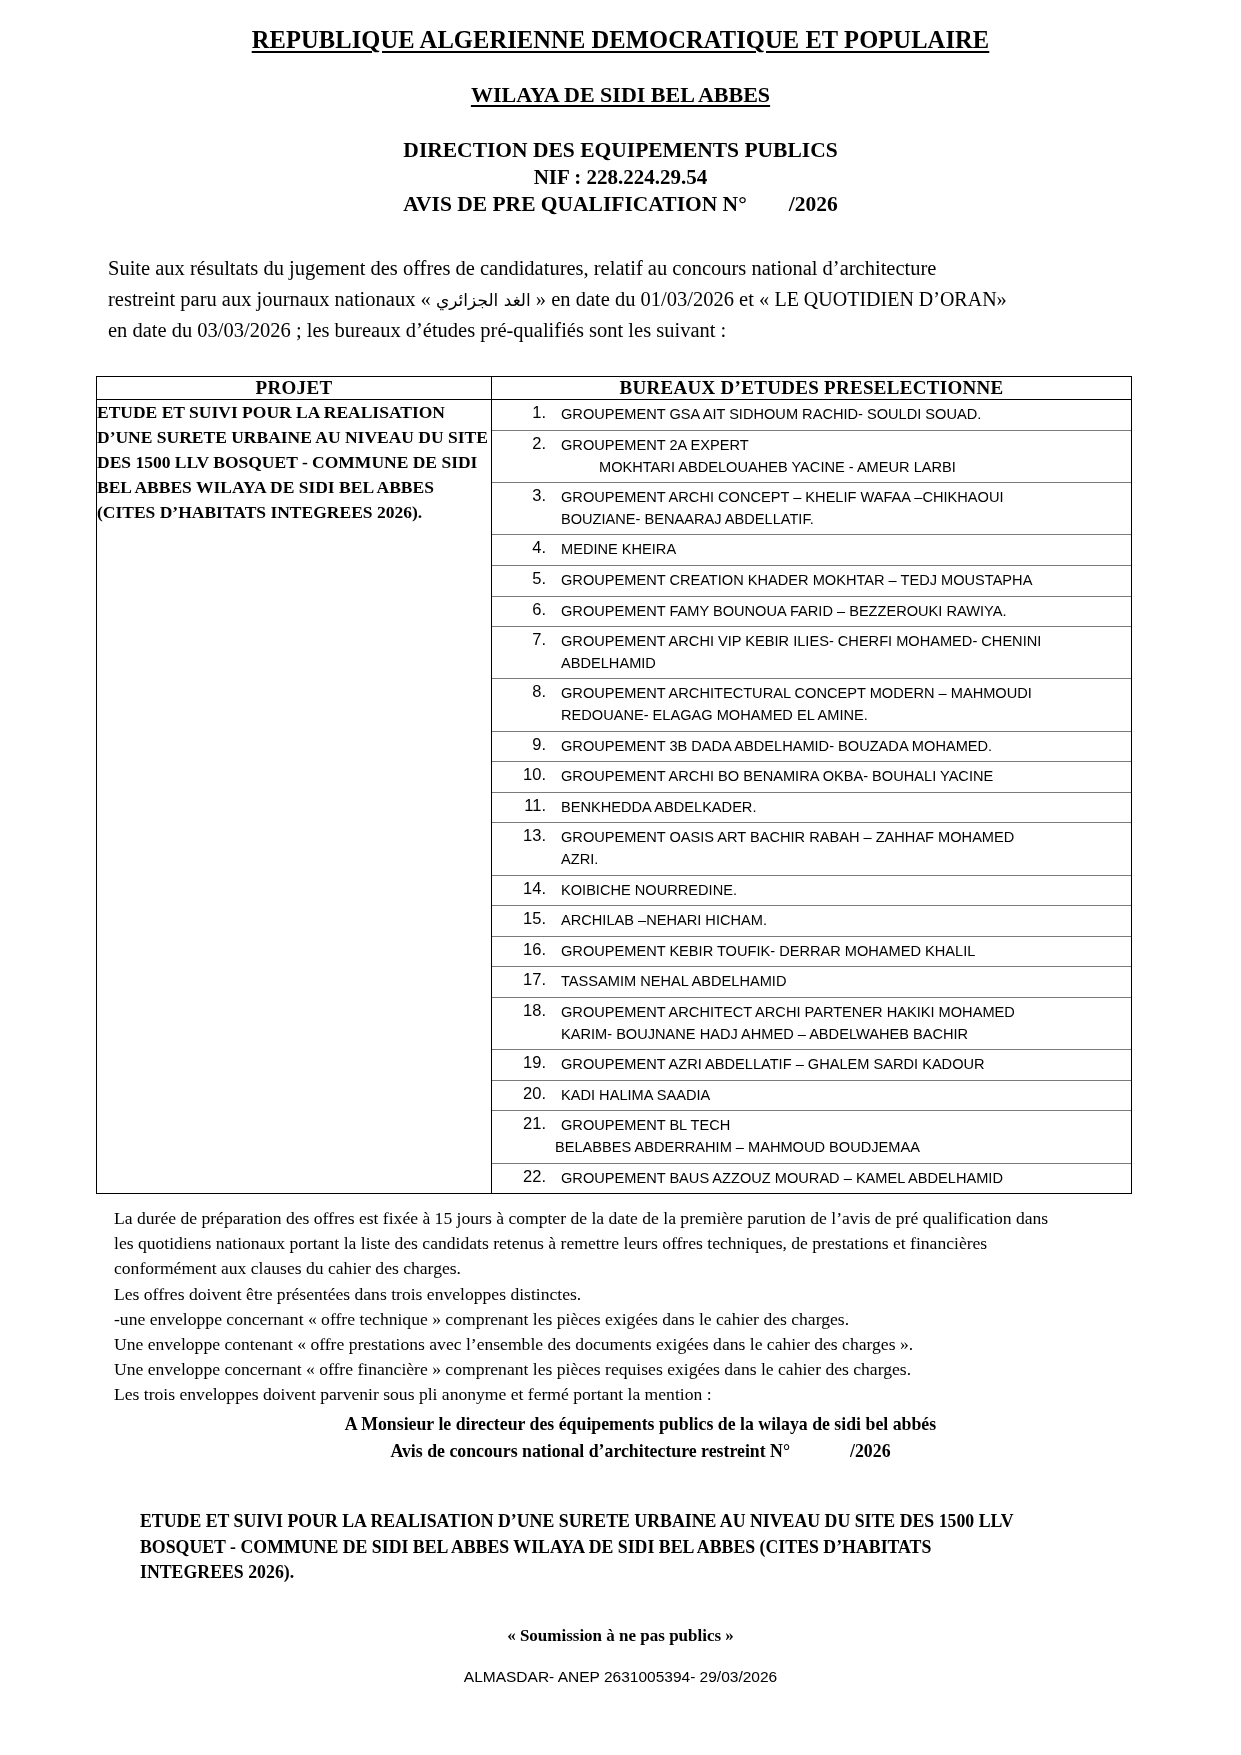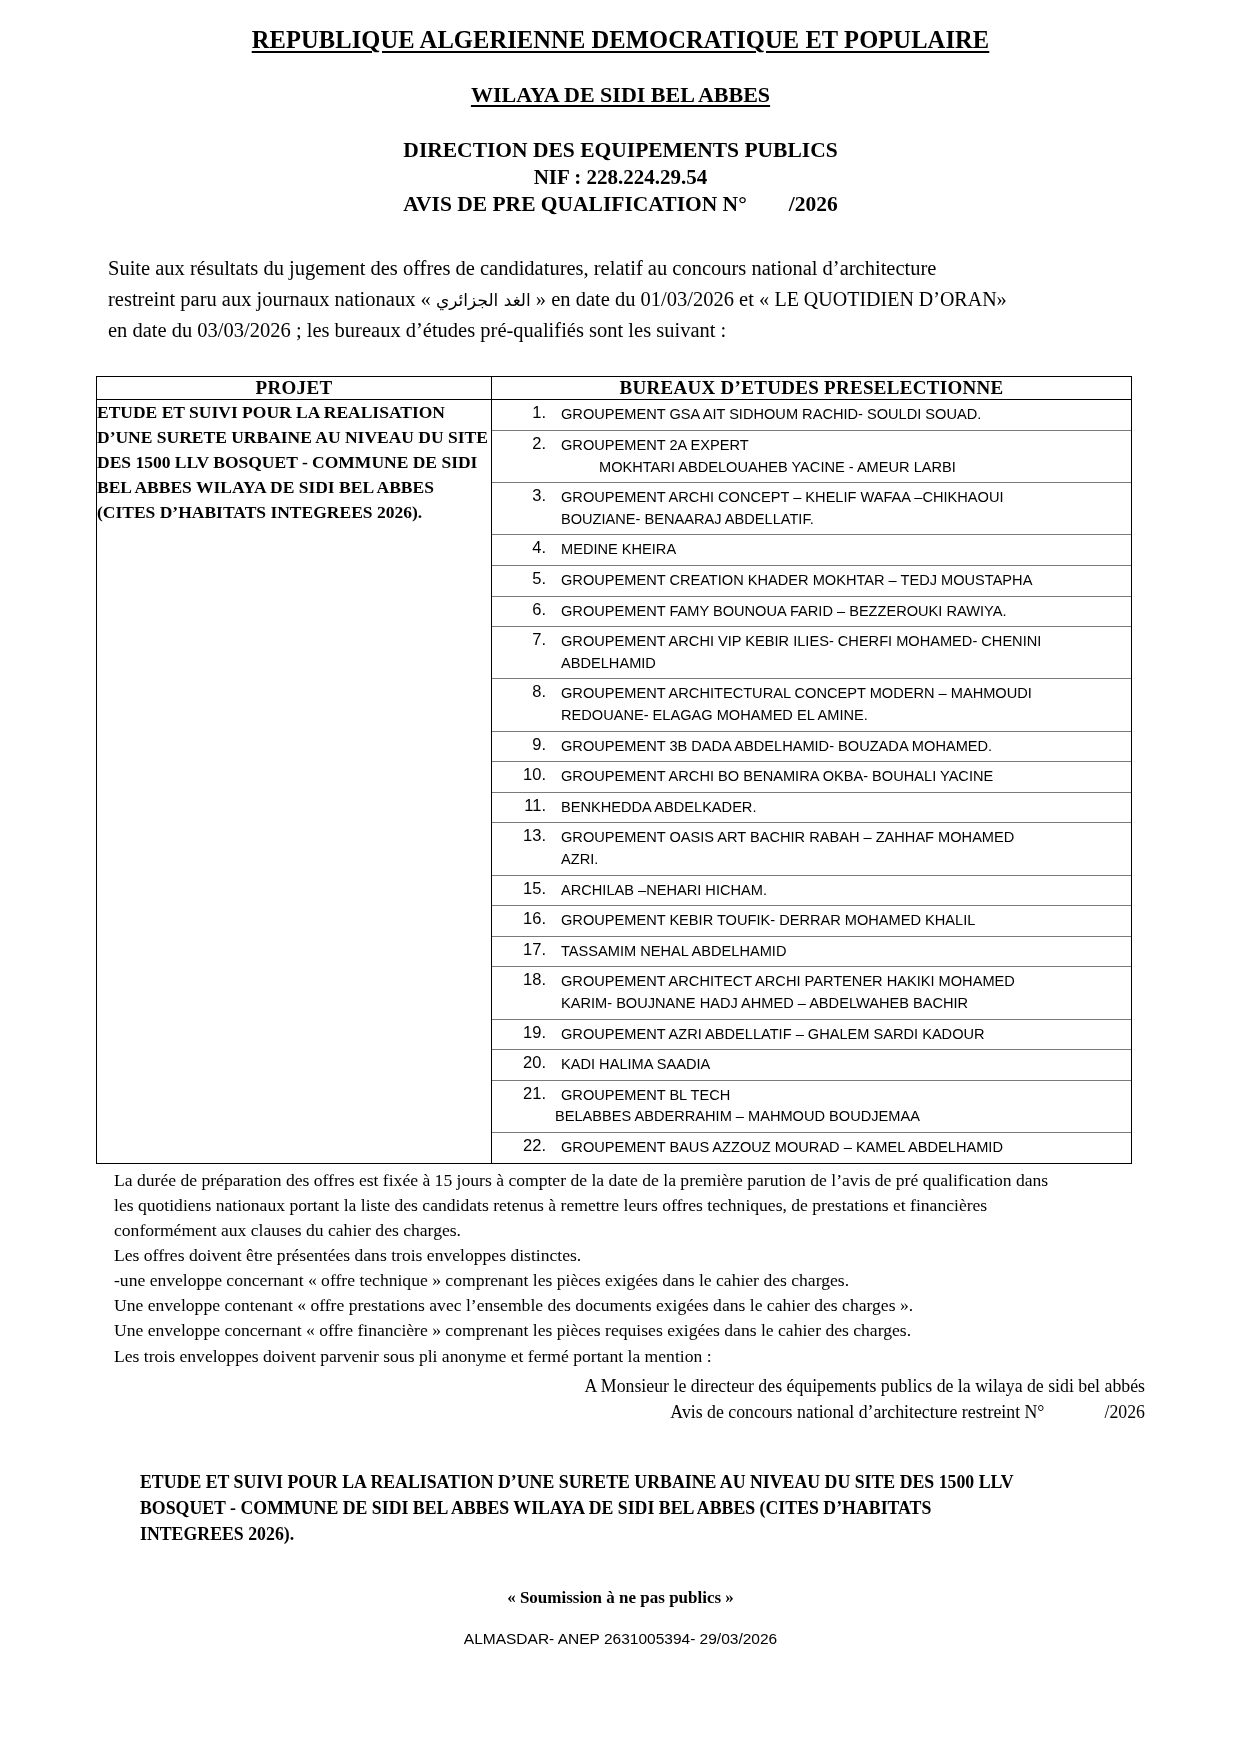--- a/index.html
+++ b/index.html
@@ -149,30 +149,30 @@
   table.inner tr:last-child td.num,
   table.inner tr:last-child td.txt { border-bottom: none; }
   table.inner tr:first-child td.num,
   table.inner tr:first-child td.txt { border-top: none; }
 
   .row22 .num { font-size: 16.5px; }
   .row22 .txt { font-size: 15.4px; }
 
   
   .body-text {
-    margin: 4px 0 0 18px;
+    margin: 12px 0 0 18px;
     font-size: 17.6px;
     line-height: 1.43;
     max-width: 950px;
   }
   .body-text p { margin: 0; }
   .mention {
     margin: 4px 0 0 0;
-    text-align: right;
-    font-weight: normal;
+    text-align: center;
+    font-weight: bold;
     font-size: 17.8px;
     line-height: 1.5;
     padding-left: 40px;
   }
   .mention .gap { display: inline-block; width: 60px; }
 
   .final-project {
     margin: 44px 0 0 44px;
     font-weight: bold;
     font-size: 17.8px;
@@ -268,20 +268,24 @@
                 </tr>
                 <tr>
                   <td class="num">11.</td>
                   <td class="txt"><span>BENKHEDDA ABDELKADER.</span></td>
                 </tr>
                 <tr>
                   <td class="num">13.</td>
                   <td class="txt"><span>GROUPEMENT OASIS ART BACHIR RABAH – ZAHHAF MOHAMED</span><br><span>AZRI.</span></td>
                 </tr>
                 <tr>
+                  <td class="num">14.</td>
+                  <td class="txt"><span>KOIBICHE NOURREDINE.</span></td>
+                </tr>
+                <tr>
                   <td class="num">15.</td>
                   <td class="txt"><span>ARCHILAB –NEHARI HICHAM.</span></td>
                 </tr>
                 <tr>
                   <td class="num">16.</td>
                   <td class="txt"><span>GROUPEMENT KEBIR TOUFIK- DERRAR MOHAMED KHALIL</span></td>
                 </tr>
                 <tr>
                   <td class="num">17.</td>
                   <td class="txt"><span>TASSAMIM NEHAL ABDELHAMID</span></td>

